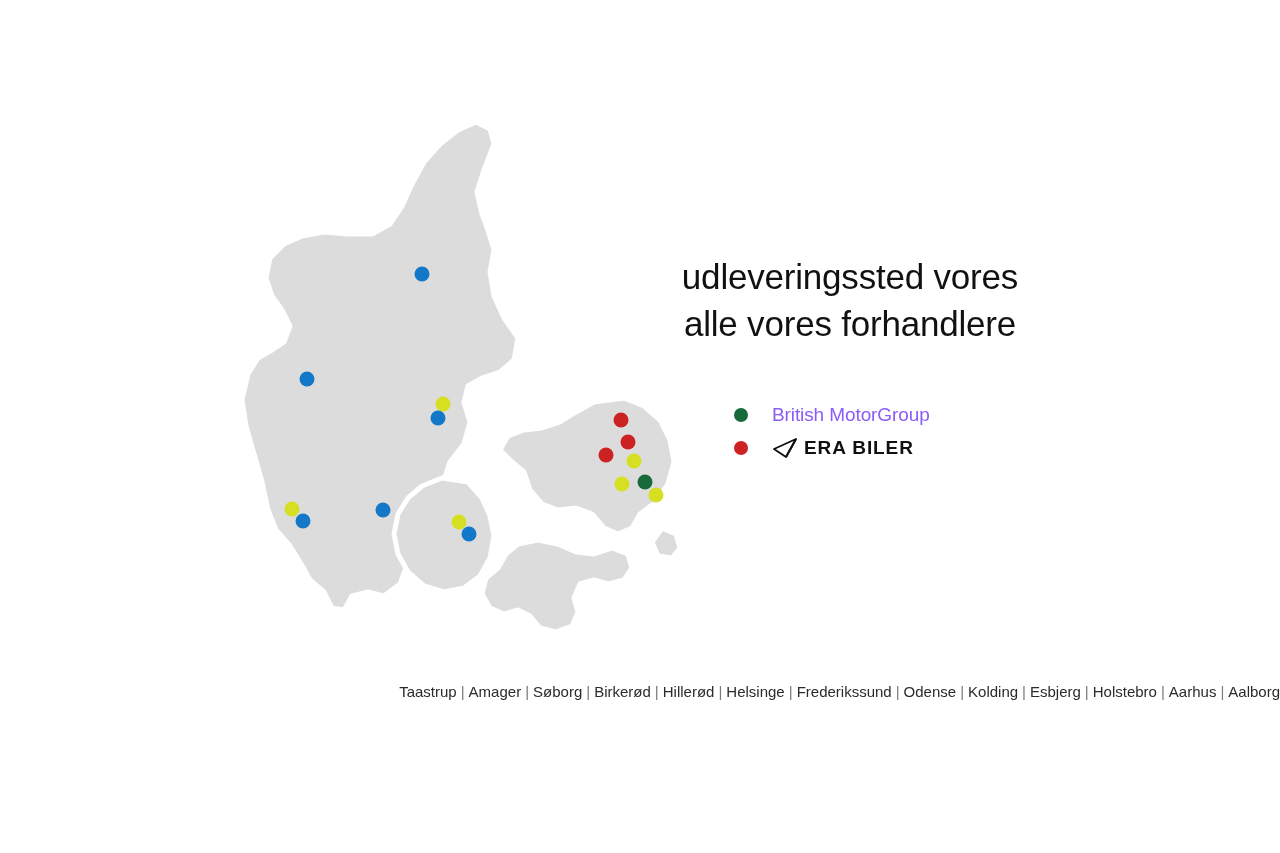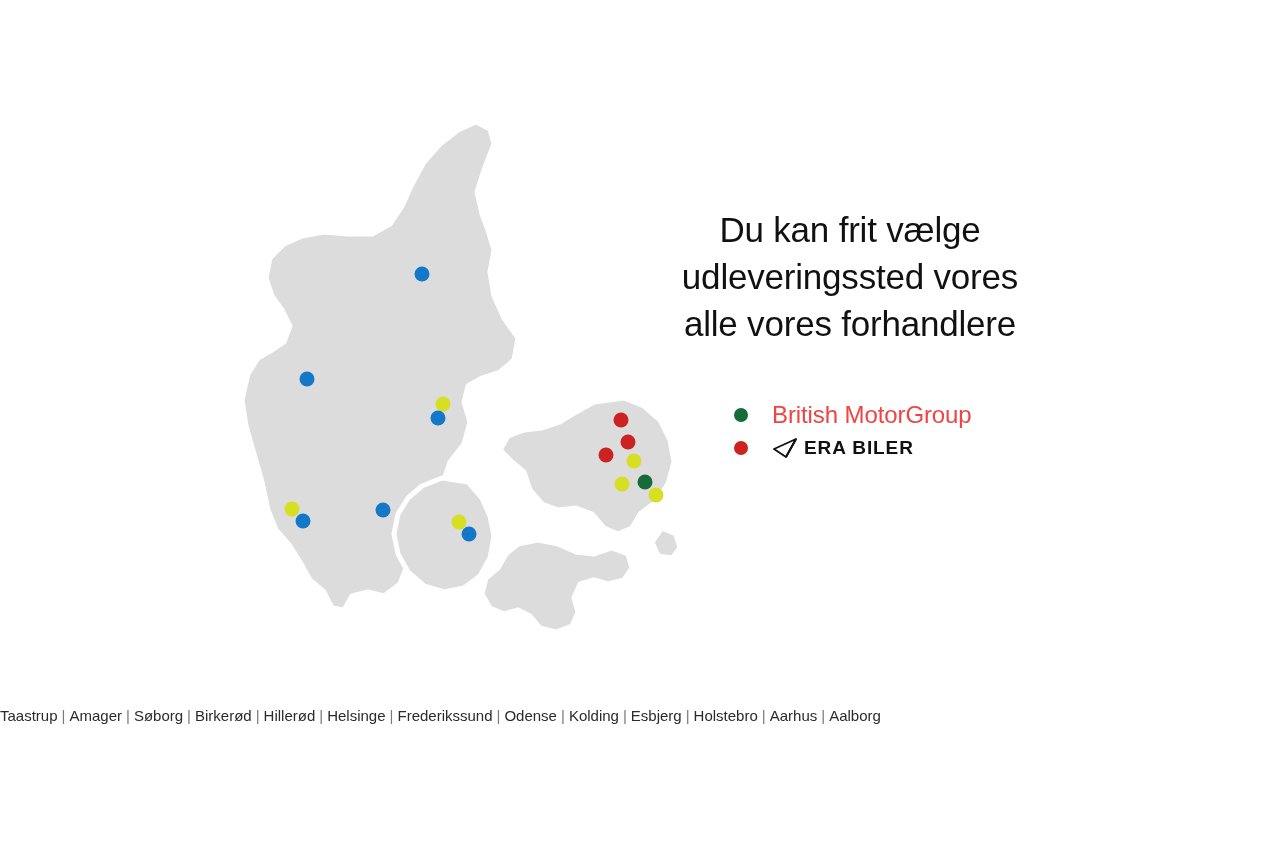--- a/index.html
+++ b/index.html
@@ -97,23 +97,23 @@
     border-radius: 50%;
     flex: 0 0 14px;
   }
   .legend-body {
     margin-left: 24px;
     display: flex;
     align-items: center;
     height: 26px;
   }
   .legend-label {
-    font-size: 24px;
+    font-size: 19px;
     font-weight: 400;
-    color: #ef4444;
+    color: #8b5cf6;
     white-space: nowrap;
     letter-spacing: -0.1px;
   }
 
   
   .logo-terminalen {
     width: 27px;
     height: 27px;
     flex: 0 0 27px;
     background: #e3e82a;
@@ -174,23 +174,23 @@
     font-size: 19px;
     font-weight: 700;
     letter-spacing: 0.9px;
     color: #111111;
   }
 
   
   #footer-cities {
     position: absolute;
     left: 0;
-    top: 705px;
+    top: 681px;
     width: 1280px;
-    text-align: left;
+    text-align: right;
     font-size: 15px;
     line-height: 21px;
     color: #2b2b2b;
   }
   .city-name { white-space: nowrap; }
   .city-sep {
     color: #7a7a7a;
     padding: 0 4px;
   }
 </style>
@@ -362,21 +362,21 @@
         <div class="map-marker" title="terminalen" style="left: 402px; top: 351px; background: rgb(215, 223, 35);"></div>
         <div class="map-marker" title="terminalen" style="left: 390px; top: 374px; background: rgb(215, 223, 35);"></div>
         <div class="map-marker" title="British MotorGroup" style="left: 413px; top: 372px; background: rgb(23, 107, 58);"></div>
         <div class="map-marker" title="terminalen" style="left: 424px; top: 385px; background: rgb(215, 223, 35);"></div>
       </div>
   </div>
 
   <div id="right-col">
 
     <h1 id="headline">
-      <span>Du kan frit vælge</span><br>
+      <br>
       <span>udleveringssted vores</span><br>
       <span>alle vores forhandlere</span>
     </h1>
 
     <div id="legend">
 
       <div class="legend-row">
         <span class="legend-dot" style="background: rgb(23, 107, 58);"></span>
         <span class="legend-body">
           <span class="legend-label">British MotorGroup</span>

